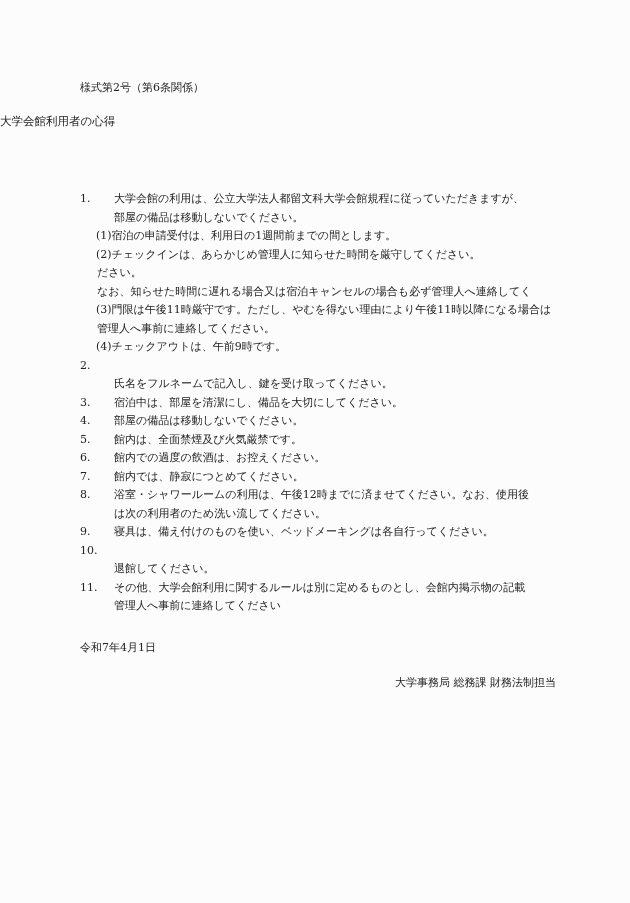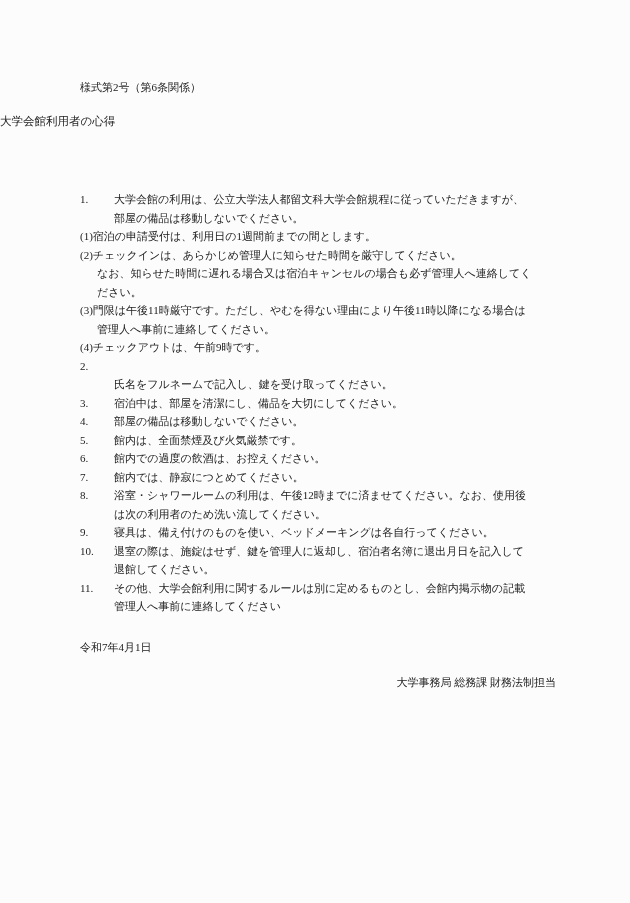--- a/index.html
+++ b/index.html
@@ -1,29 +1,29 @@
 <!DOCTYPE html>
 <html><head>
 <meta charset="utf-8">
 <style>
   html, body { margin: 0; padding: 0; }
   body {
     width: 630px; height: 903px; background: #fcfcfc; overflow: hidden;
     font-family: "DejaVu Serif", "Liberation Serif", serif;
     color: #222; font-size: 11px;
   }
-  .page { position: relative; width: 630px; height: 903px; font-family: Liberation Serif, serif; }
+  .page { position: relative; width: 630px; height: 903px; }
   .abs { position: absolute; white-space: nowrap; }
   .form-no { left: 80px; top: 80px; }
   .title { left: 0; width: 630px; text-align: left; top: 114px; font-size: 11.5px; }
   .list { position: absolute; left: 80px; top: 190px; width: 480px; }
   .line { height: 18.5px; line-height: 18.5px; white-space: nowrap; position: relative; }
   .num { position: absolute; left: 0; }
   .txt { position: absolute; left: 34px; }
-  .sub { position: absolute; left: 0; }
+  .sub { position: absolute; left: 16px; }
   .subcont { position: absolute; left: 17px; }
   .date { left: 80px; top: 640px; }
   .sign { right: 74px; top: 675px; }
 </style>
 </head>
 <body>
 
 <div class="page">
   <div class="abs form-no">様式第2号（第6条関係）</div>
   <div class="abs title">大学会館利用者の心得</div>
@@ -37,24 +37,24 @@
     <div class="line">
         <span class="txt">部屋の備品は移動しないでください。</span>
       </div>
     <div class="line">
         <span class="sub">(1)宿泊の申請受付は、利用日の1週間前までの間とします。</span>
       </div>
     <div class="line">
         <span class="sub">(2)チェックインは、あらかじめ管理人に知らせた時間を厳守してください。</span>
       </div>
     <div class="line">
-        <span class="subcont">なお、知らせた時間に遅れる場合又は宿泊キャンセルの場合も必ず管理人へ連絡してく</span>
+        <span class="subcont">ださい。</span>
       </div>
     <div class="line">
-        <span class="subcont">ださい。</span>
+        <span class="subcont">なお、知らせた時間に遅れる場合又は宿泊キャンセルの場合も必ず管理人へ連絡してく</span>
       </div>
     <div class="line">
         <span class="sub">(3)門限は午後11時厳守です。ただし、やむを得ない理由により午後11時以降になる場合は</span>
       </div>
     <div class="line">
         <span class="subcont">管理人へ事前に連絡してください。</span>
       </div>
     <div class="line">
         <span class="sub">(4)チェックアウトは、午前9時です。</span>
       </div>
@@ -95,21 +95,20 @@
         <span class="txt">は次の利用者のため洗い流してください。</span>
       </div>
 
     <div class="line">
         <span class="num">9.</span>
         <span class="txt">寝具は、備え付けのものを使い、ベッドメーキングは各自行ってください。</span>
       </div>
 
     <div class="line">
         <span class="num">10.</span>
-        <span class="txt">退室の際は、施錠はせず、鍵を管理人に返却し、宿泊者名簿に退出月日を記入して</span>
       </div>
     <div class="line">
         <span class="txt">退館してください。</span>
       </div>
 
     <div class="line">
         <span class="num">11.</span>
         <span class="txt">その他、大学会館利用に関するルールは別に定めるものとし、会館内掲示物の記載</span>
       </div>
     <div class="line">

